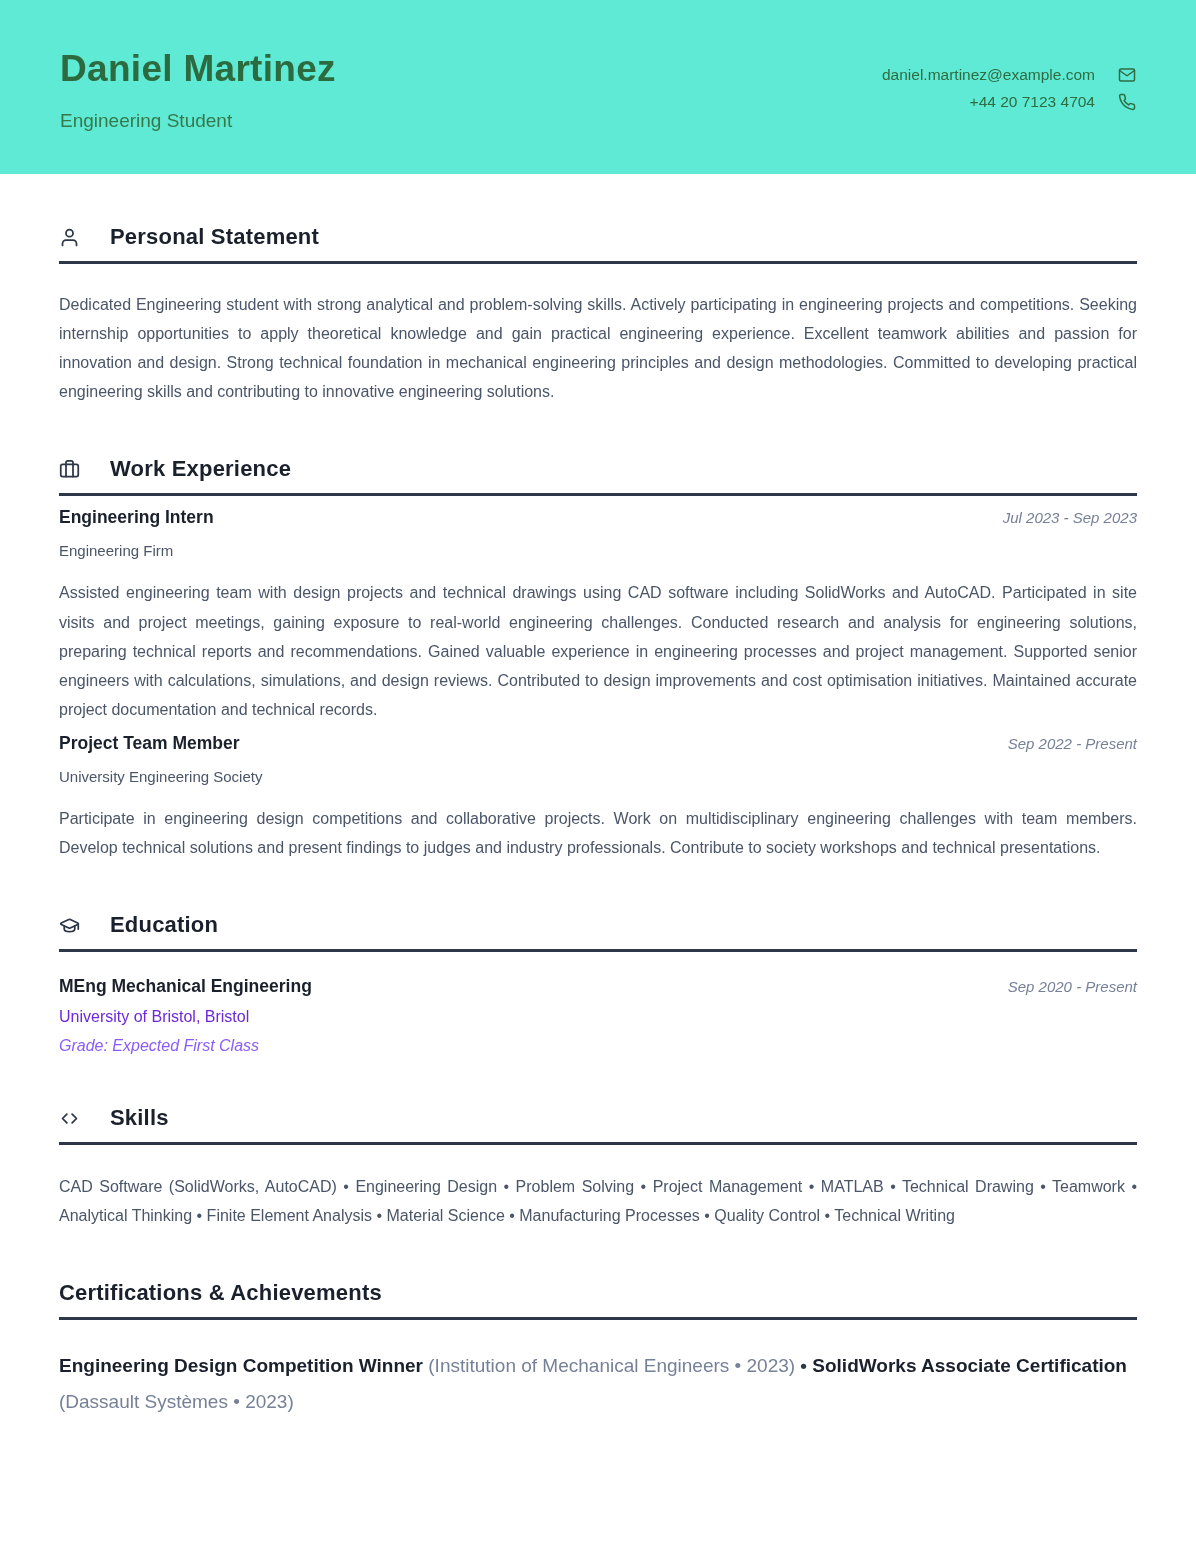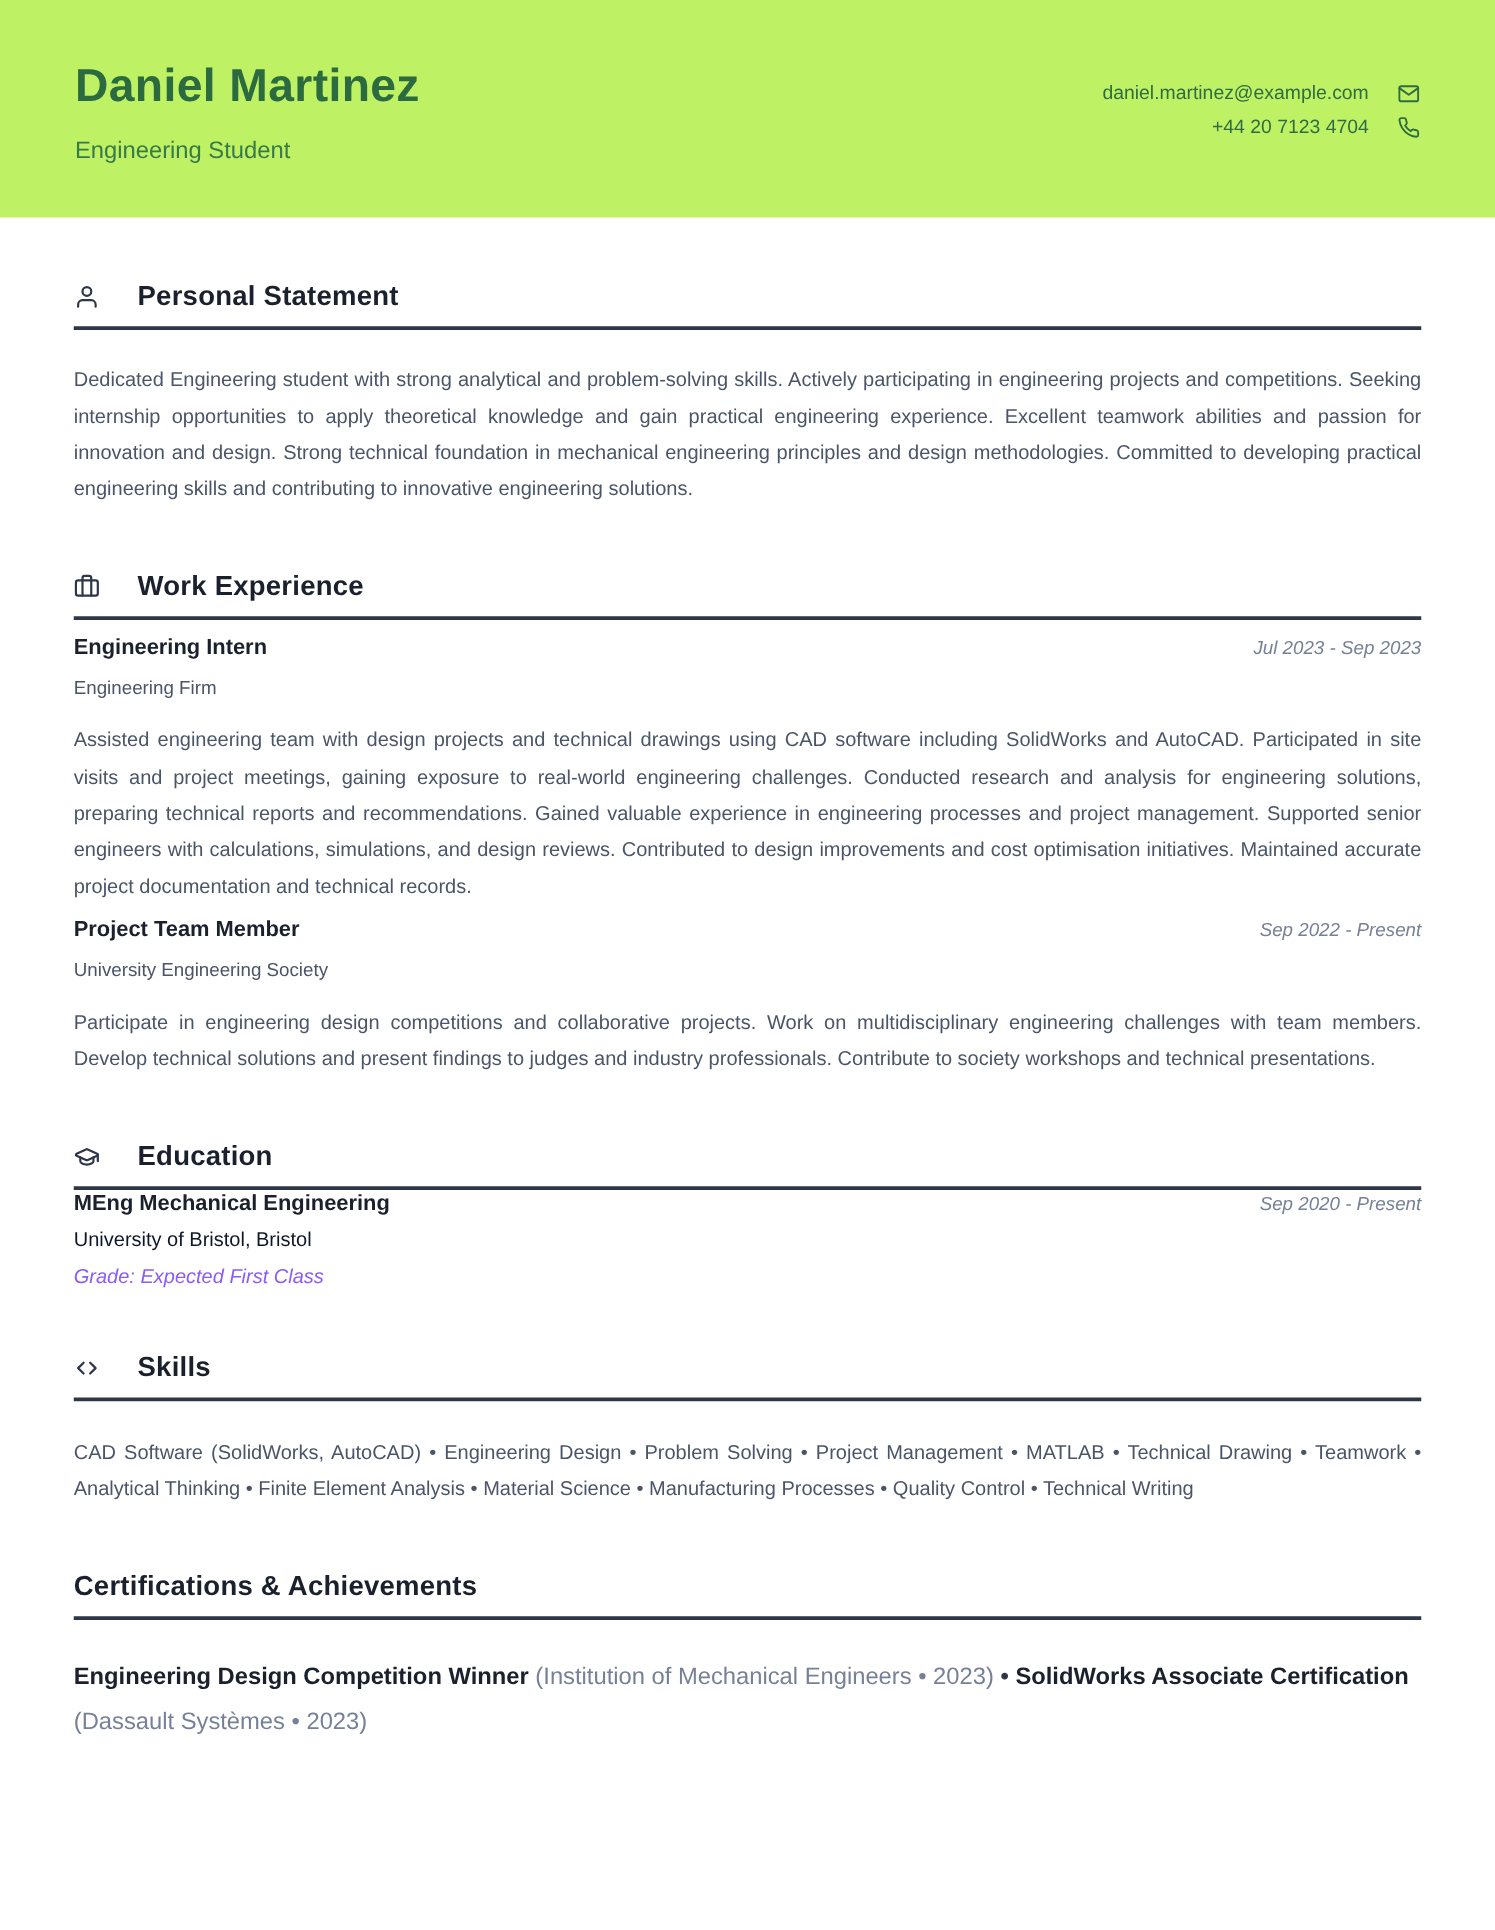--- a/index.html
+++ b/index.html
@@ -6,21 +6,21 @@
   html, body { margin: 0; padding: 0; background: #ffffff; }
   body {
     font-family: "Liberation Sans", "DejaVu Sans", sans-serif;
     color: #4a5568;
     width: 1196px;
   }
   .page { width: 1196px; min-height: 1544px; background: #ffffff; }
 
   
   .header {
-    background: #bef264;
+    background: #5eead4;
     padding: 48px 60px 42px 60px;
     display: flex;
     justify-content: space-between;
     align-items: flex-start;
   }
   .name {
     margin: 0 0 20px 0;
     font-size: 37px;
     font-weight: bold;
     color: #2c6b3f;
@@ -70,23 +70,23 @@
     display: flex;
     justify-content: space-between;
     align-items: baseline;
   }
   .entry-title { font-size: 17.5px; font-weight: bold; color: #1a202c; }
   .entry-date { font-size: 15px; font-style: italic; color: #768198; white-space: nowrap; }
   .entry-org { margin-top: 14px; font-size: 15px; font-weight: normal; color: #4a5568; }
   .entry-desc { margin-top: 19px; }
 
   
-  .edu-entry { }
+  .edu-entry { margin-top: 24px; }
   .edu-entry + .edu-entry { margin-top: 11px; }
-  .edu-inst { margin-top: 11px; font-size: 16px; color: #0f172a; }
+  .edu-inst { margin-top: 11px; font-size: 16px; color: #6d28d9; }
   .edu-grade { margin-top: 11px; font-size: 16px; font-style: italic; color: #8b5cf6; }
 
   
   .skills-text { margin-top: 27px; }
   .cert-text {
     margin: 28px 0 0 0;
     font-size: 19px;
     line-height: 1.85;
     color: #768198;
   }

